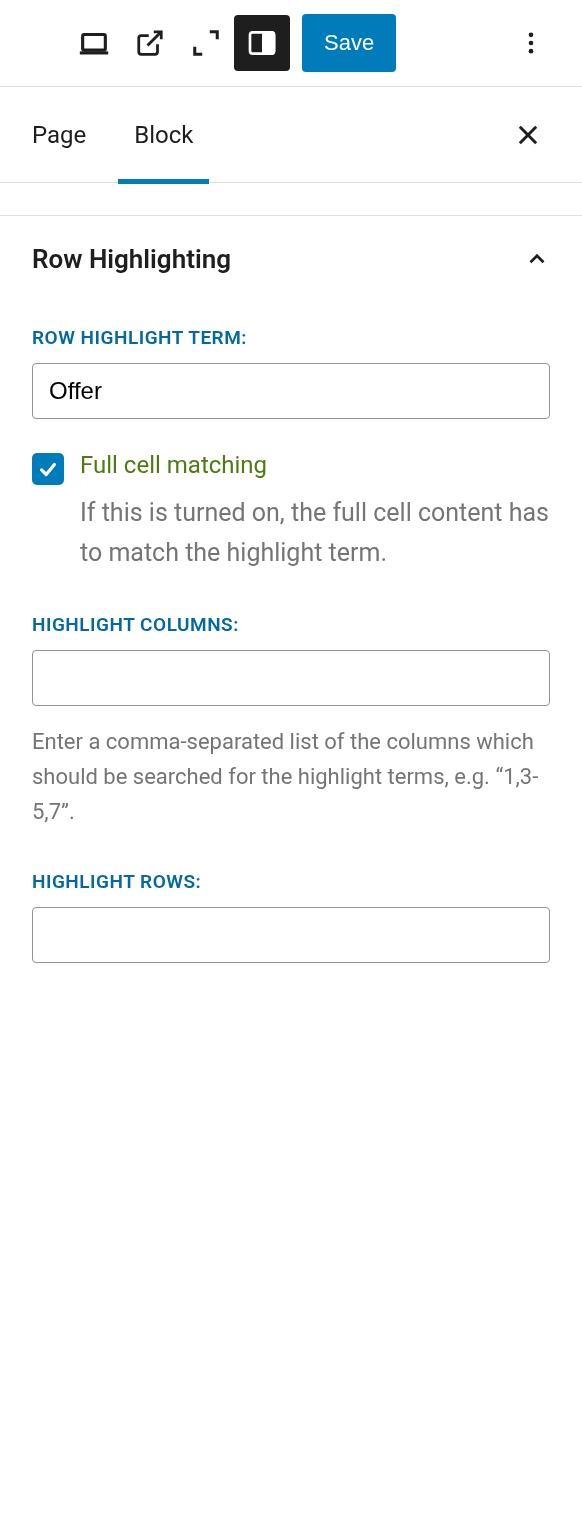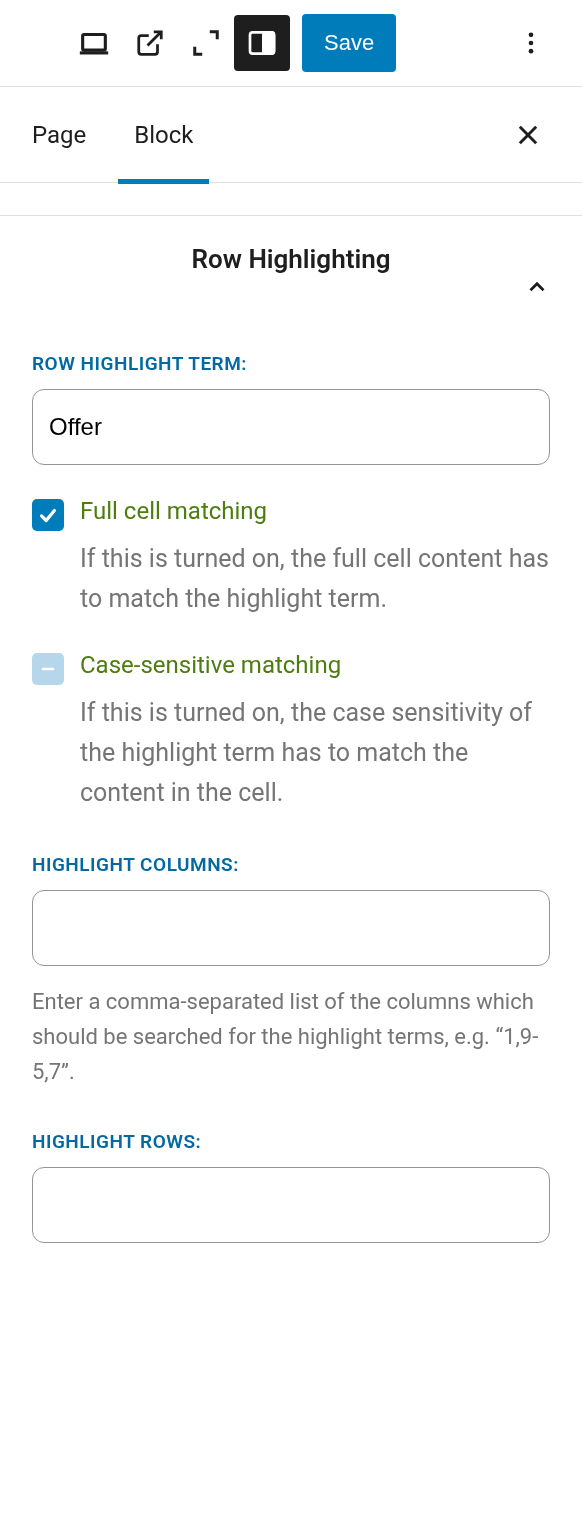--- a/index.html
+++ b/index.html
@@ -73,40 +73,39 @@
   .panel {
     padding: 0 32px;
     border-top: 1px solid #e0e0e0;
     margin-top: 32px;
   }
   .panel-header {
     display: flex;
     align-items: center;
     padding: 28px 0 24px 0;
     cursor: pointer;
-    flex-direction: column;
   }
   .panel-title {
     font-size: 26px;
     font-weight: 600;
   }
   .panel-header .chev { margin-left: auto; }
   .field-label {
     font-size: 19px;
     font-weight: 600;
     letter-spacing: 0.5px;
     text-transform: uppercase;
     margin: 28px 0 14px 0;
     color: #0369a1;
   }
   .text-input {
     width: 100%;
-    height: 76px;
+    height: 56px;
     border: 1px solid #949494;
-    border-radius: 12px;
+    border-radius: 4px;
     font-size: 24px;
     padding: 0 16px;
     background: #fff;
   }
   .help {
     font-size: 22px;
     line-height: 1.6;
     color: #757575;
     margin-top: 18px;
   }
@@ -220,33 +219,22 @@
         <polyline points="5 13 10 18 19 7"></polyline>
       </svg>
     </div>
     <div class="check-body">
       <div class="check-label">Full cell matching</div>
       <div class="check-help">If this is turned on, the full cell content has to match the highlight term.</div>
     </div>
   </div>
 
   
-  <div class="check-row">
-    <div class="checkbox indet">
-      <svg width="20" height="20" viewBox="0 0 24 24">
-        <line x1="6" y1="12" x2="18" y2="12" stroke="#fff" stroke-width="3" stroke-linecap="round"></line>
-      </svg>
-    </div>
-    <div class="check-body">
-      <div class="check-label">Case-sensitive matching</div>
-      <div class="check-help">If this is turned on, the case sensitivity of the highlight term has to match the content in the cell.</div>
-    </div>
-  </div>
 
   
   <div class="field-label" style="margin-top:40px">HIGHLIGHT COLUMNS:</div>
   <input class="text-input" type="text" value="" style="">
-  <div class="help">Enter a comma-separated list of the columns which should be searched for the highlight terms, e.g. “1,9-5,7”.</div>
+  <div class="help">Enter a comma-separated list of the columns which should be searched for the highlight terms, e.g. “1,3-5,7”.</div>
 
   
   <div class="field-label" style="margin-top:40px">HIGHLIGHT ROWS:</div>
   <input class="text-input" type="text" value="" style="">
 </div>
 
 </body></html>

